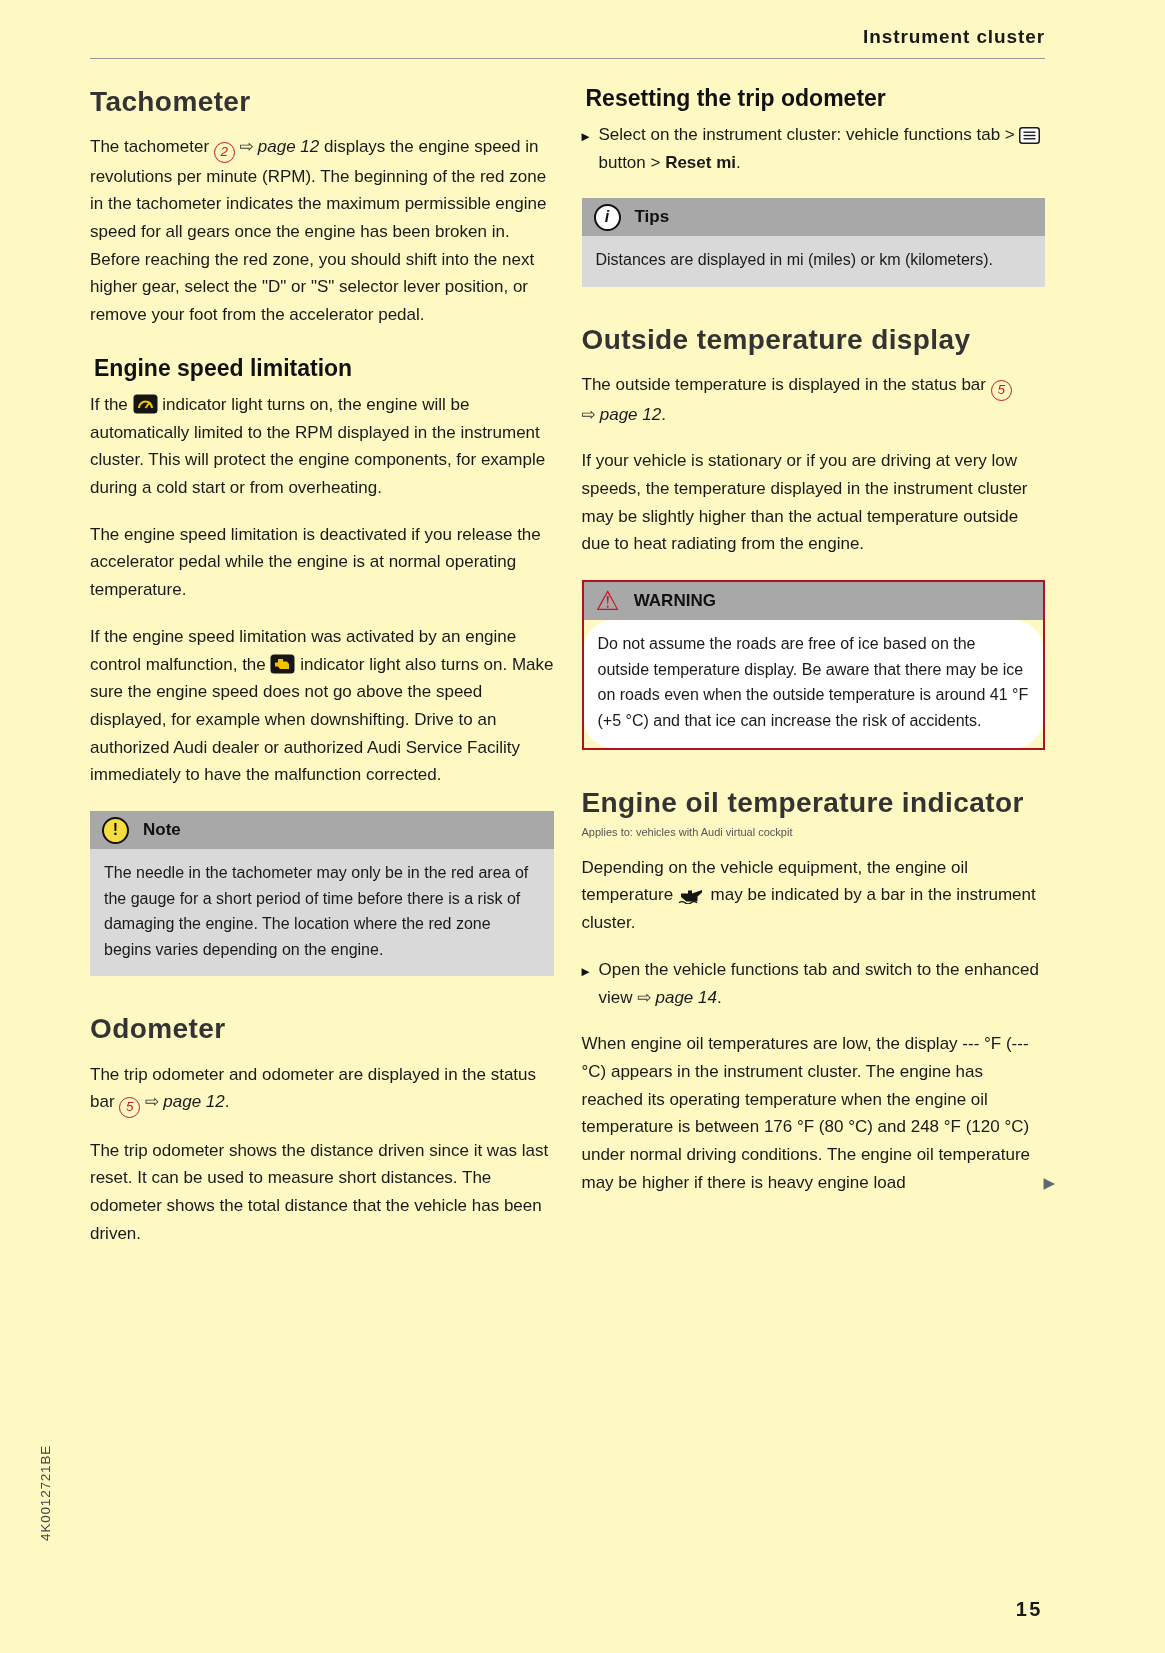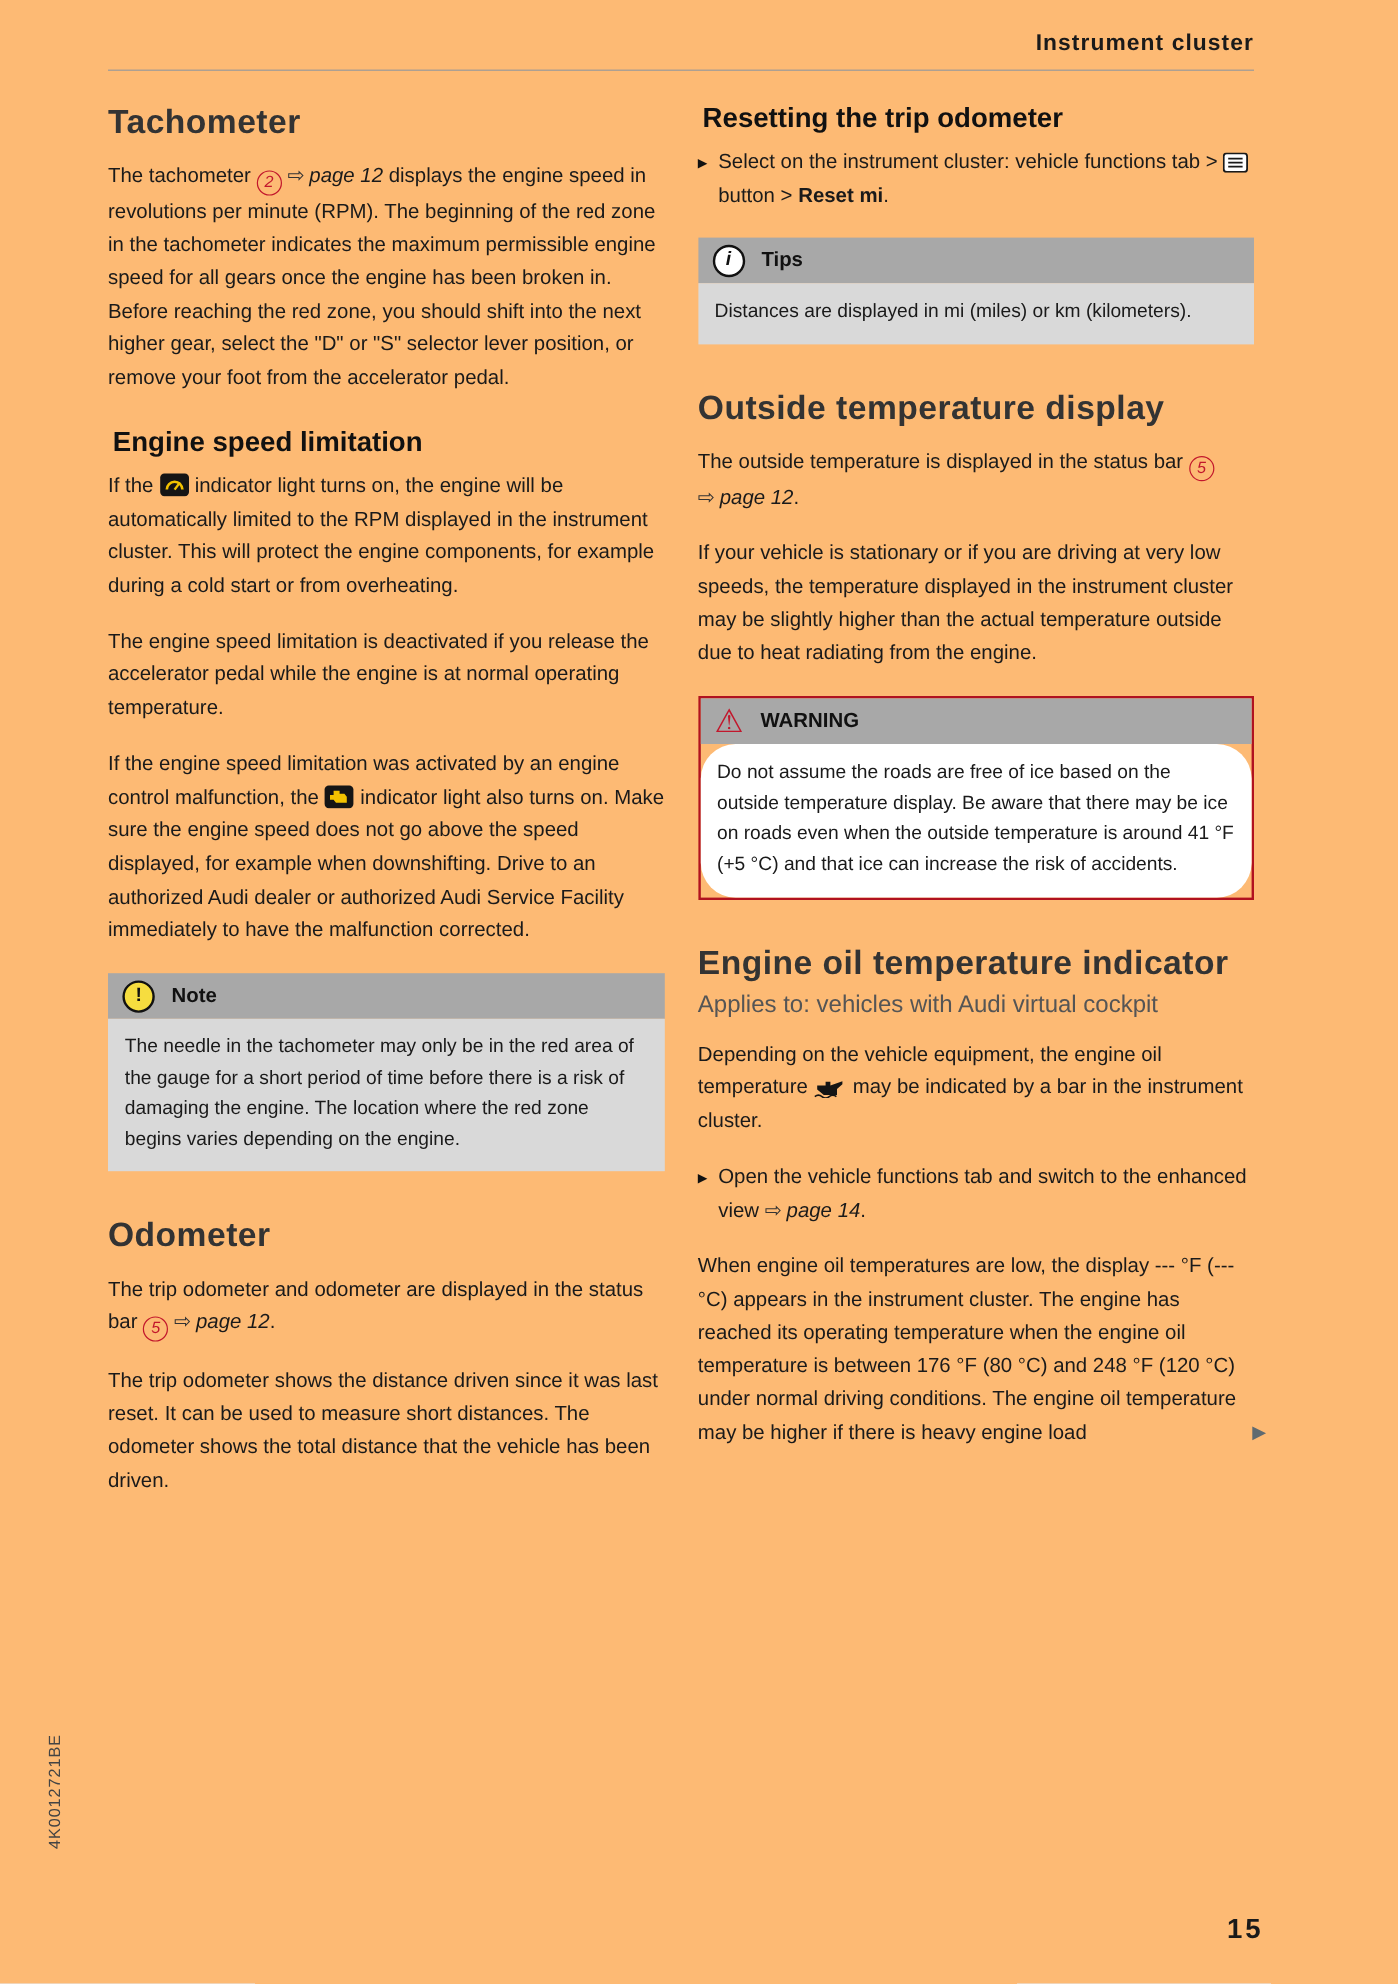--- a/index.html
+++ b/index.html
@@ -1,20 +1,20 @@
 <!DOCTYPE html>
 <html><head>
 <meta charset="utf-8">
 <style>
   html,body{margin:0;padding:0;background:#e8e8e8;}
   .page{
     position:relative;
     width:1165px;height:1653px;
     margin:0 auto;
-    background:#fdba74;
+    background:#fef9c3;
     font-family:"Liberation Sans", sans-serif;
     color:#1a1a1a;
     overflow:hidden;
   }
   
   .top-header{
     margin:26px 120px 0 90px;
     text-align:right;
     font-size:19px;
     font-weight:bold;
@@ -109,21 +109,21 @@
     align-items:center;justify-content:center;
     font-weight:bold;
     font-size:16px;
     background:#ffffff;
     color:#111;
   }
   .cbadge-note{background:#f6dd3f;}
   .cbadge-tips{font-style:italic;}
 
   .applies{
-    font-size:20px;
+    font-size:11px;
     color:#555;
     margin:-8px 0 16px 0;
   }
   p.cont{position:relative;}
   .cont-arrow{
     position:absolute;
     right:-10px;bottom:1px;
     color:#5f6a70;
     font-size:15px;
   }
@@ -132,23 +132,23 @@
     left:38px;
     bottom:112px;
     writing-mode:vertical-rl;
     transform:rotate(180deg);
     font-size:13.5px;
     letter-spacing:0.8px;
     color:#444;
   }
   .page-number{
     position:absolute;
-    right:112px;
+    right:122px;
     bottom:32px;
-    font-size:23px;
+    font-size:20px;
     font-weight:bold;
     letter-spacing:2.5px;
     color:#1a1a1a;
   }
 </style>
 </head>
 <body>
 
 <div class="page">
   <div class="top-header">

